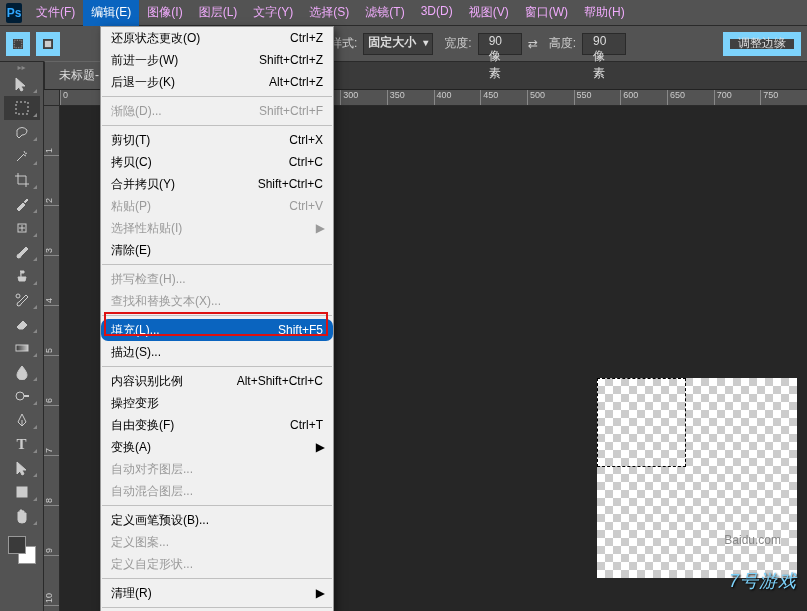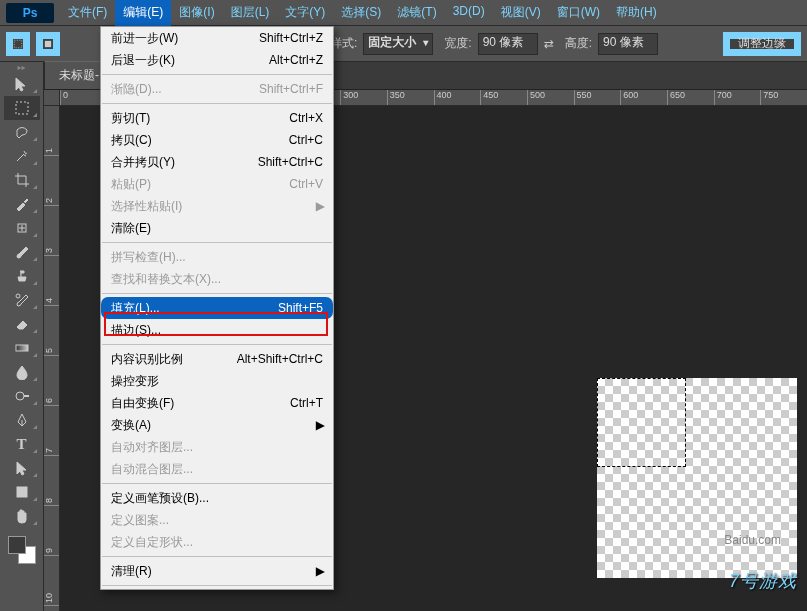--- a/index.html
+++ b/index.html
@@ -1,26 +1,26 @@
 <!DOCTYPE html>
 <html><head>
 <meta charset="utf-8">
 <style>
 * { margin:0; padding:0; box-sizing:border-box; font-family:"Microsoft YaHei",Tahoma,sans-serif; user-select:none; }
 body { width:807px; height:611px; background:#535353; overflow:hidden; font-size:12px; color:#ddd; position:relative; }
 .menubar { height:26px; background:#535353; display:flex; align-items:center; border-bottom:1px solid #2a2a2a; }
-.ps-logo { width:48px; height:20px; margin:0 6px; background:#001e36; color:#31a8ff; display:flex; align-items:center; justify-content:center; font-weight:bold; font-size:12px; border-radius:2px; }
-.menu-item { padding:5px 8px; color:#7dd3fc; cursor:default; }
+.ps-logo { width:16px; height:20px; margin:0 6px; background:#001e36; color:#31a8ff; display:flex; align-items:center; justify-content:center; font-weight:bold; font-size:12px; border-radius:2px; }
+.menu-item { padding:5px 8px; color:#f0abfc; cursor:default; }
 .menu-item.active { background:#0a64bf; color:#fff; }
 .optbar { height:36px; background:#535353; display:flex; align-items:center; border-bottom:1px solid #2a2a2a; padding:0 6px; gap:6px; }
 .opt-btn { width:24px; height:24px; background:#404040; border:7px solid #7dd3fc; display:flex; align-items:center; justify-content:center; }
 .opt-label { color:#ccc; margin-left:5px; }
 .opt-select { background:#3f3f3f; border:1px solid #2a2a2a; color:#ddd; height:22px; padding:0 16px 0 4px; font-size:12px; position:relative;font-weight:bold; }
 .opt-select::after { content:"▾"; position:absolute; right:4px; top:3px; font-size:10px; }
-.opt-input { background:#3f3f3f; border:1px solid #2a2a2a; color:#ddd; height:22px; width:60px; padding:0 4px; font-size:12px; }
+.opt-input { background:#3f3f3f; border:1px solid #2a2a2a; color:#ddd; height:22px; width:44px; padding:0 10px; font-size:12px; }
 .opt-link { color:#ddd; margin-left:auto; }
 .tabbar { height:28px; background:#3a3a3a; border-bottom:1px solid #222; display:flex; align-items:flex-end; padding-left:44px; }
 .tab { background:#535353; padding:5px 14px; font-size:12px; border-top:1px solid #666; border-left:1px solid #2a2a2a; border-right:1px solid #2a2a2a; color:#ddd; position:relative; }
 .tab .x { margin-left:8px; color:#aaa; }
 .workspace { position:absolute; left:44px; top:90px; right:0; bottom:0; background:#262626; }
 .ruler-h { position:absolute; left:60px; top:90px; right:0; height:16px; background:#535353; border-bottom:1px solid #2a2a2a; display:flex; overflow:hidden; }
 .ruler-v { position:absolute; left:44px; top:106px; width:16px; bottom:0; background:#535353; border-right:1px solid #2a2a2a; display:flex; flex-direction:column; overflow:hidden; }
 .ruler-corner { position:absolute; left:44px; top:90px; width:16px; height:16px; background:#535353; border-right:1px solid #2a2a2a; border-bottom:1px solid #2a2a2a; }
 .tick-h { width:50px; border-left:1px solid #888; font-size:9px; color:#ccc; padding-left:2px; }
 .tick-v { height:50px; border-top:1px solid #888; font-size:9px; color:#ccc; writing-mode:vertical-rl; transform:rotate(180deg); padding-top:2px; }
@@ -258,20 +258,24 @@
     <div class="tick-v">9</div>
     <div class="tick-v">10</div>
   </div>
 
 <div class="canvas">
   <div class="selection"></div>
 </div>
 
 <div class="dropdown" id="dropdown">
     <div class="dd-item">
+      <span>还原状态更改(O)</span>
+      <span class="dd-short">Ctrl+Z</span>
+    </div>
+    <div class="dd-item">
       <span>前进一步(W)</span>
       <span class="dd-short">Shift+Ctrl+Z</span>
     </div>
     <div class="dd-item">
       <span>后退一步(K)</span>
       <span class="dd-short">Alt+Ctrl+Z</span>
     </div>
     <div class="dd-sep"></div>
     <div class="dd-item disabled">
       <span>渐隐(D)...</span>

